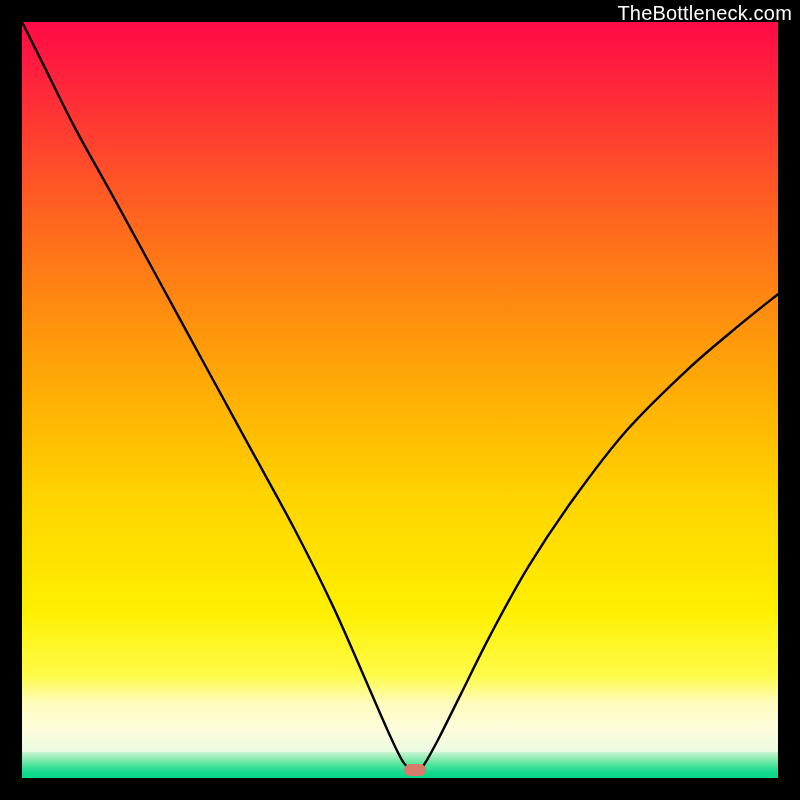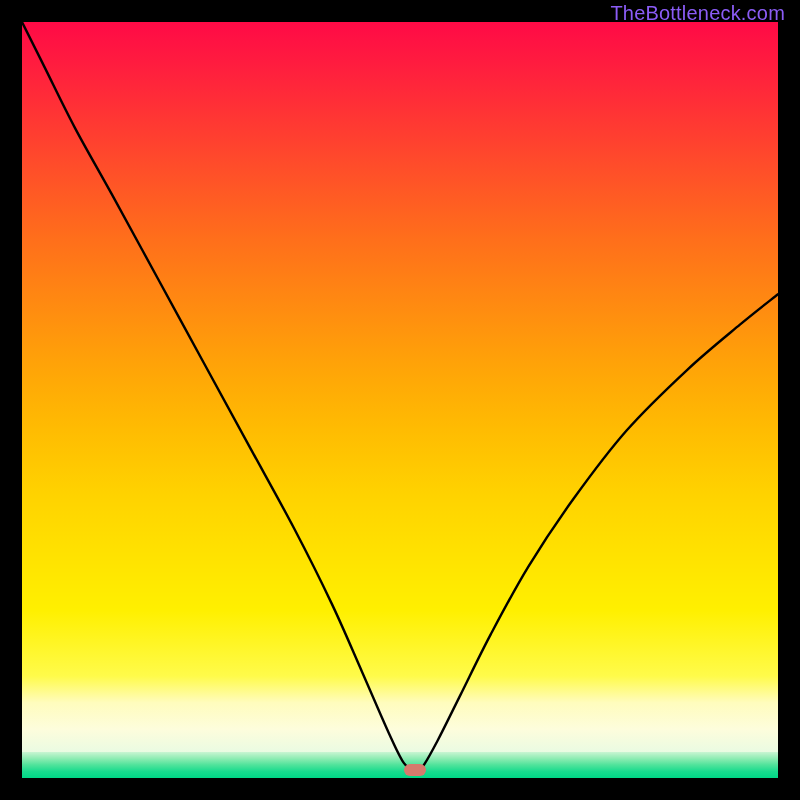--- a/index.html
+++ b/index.html
@@ -90,22 +90,22 @@
     position: absolute;
     width: 22px;
     height: 12px;
     border-radius: 6px;
     background: #d77b6d;
     transform: translate(-50%, -50%);
   }
   .watermark {
     position: absolute;
     top: 2px;
-    right: 15px;
-    color: #8b5cf6;
+    right: 8px;
+    color: #ffffff;
     font-size: 20px;
     letter-spacing: 0.2px;
     font-weight: 500;
   }
 </style>
 </head>
 <body>
 
 <div class="frame">
   <div class="watermark">TheBottleneck.com</div>

